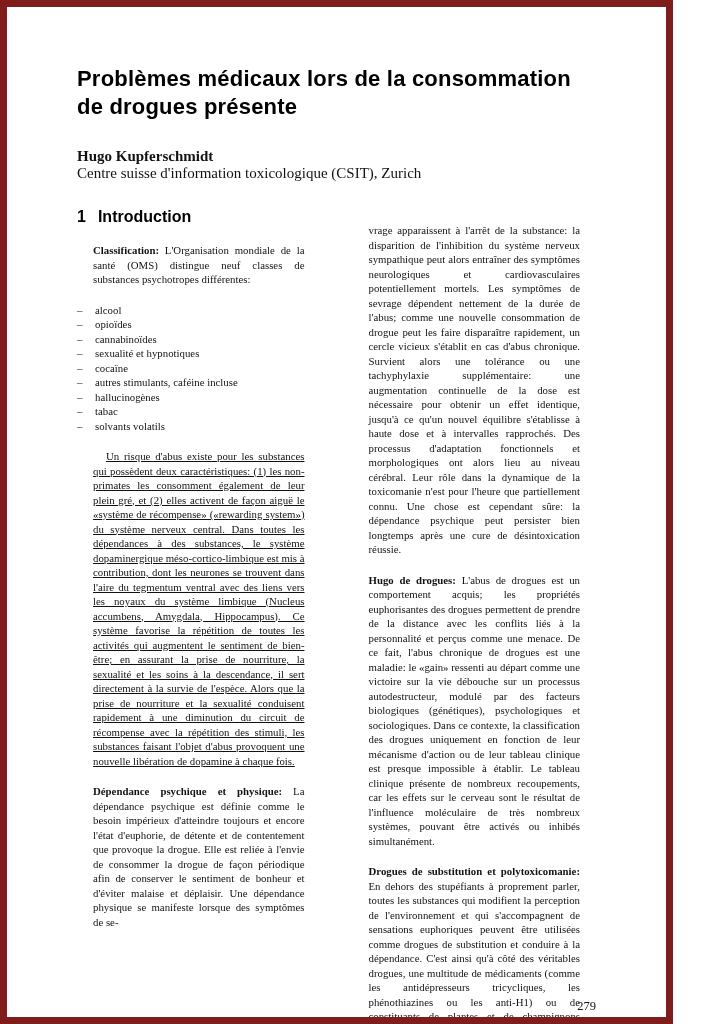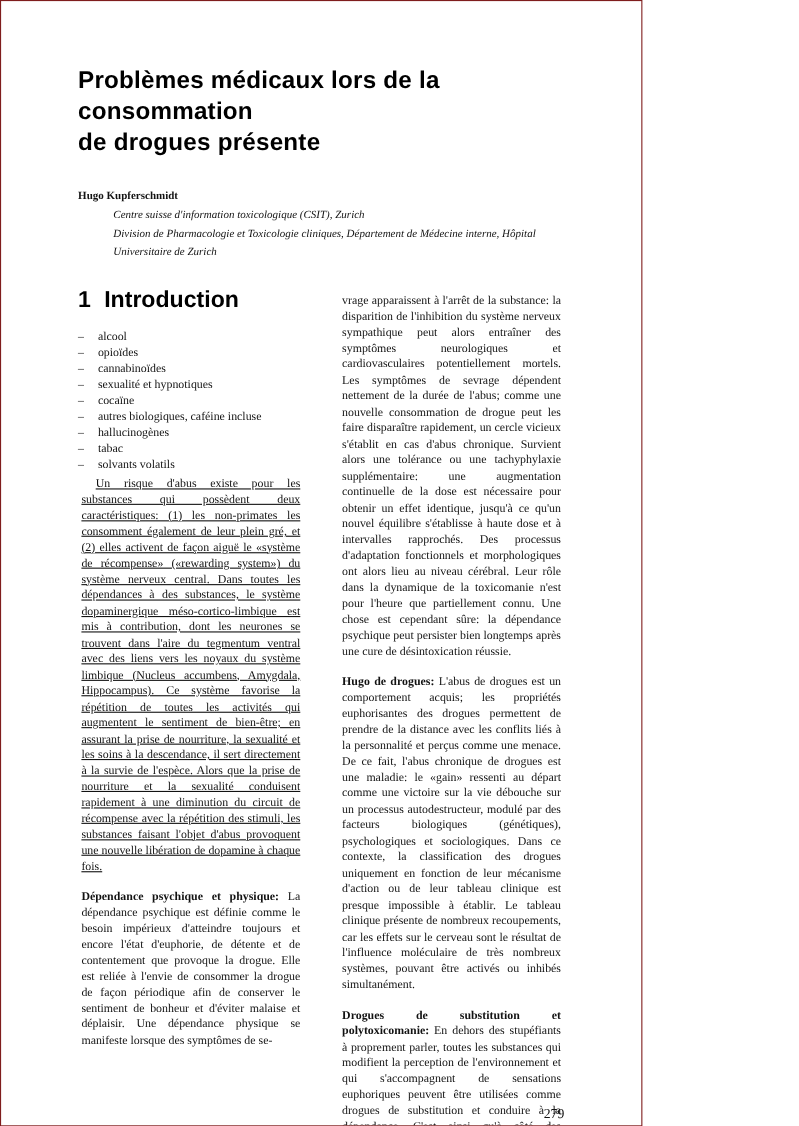--- a/index.html
+++ b/index.html
@@ -2,79 +2,77 @@
 <html lang="fr"><head>
 <meta charset="utf-8">
 <style>
   html, body {
     margin: 0;
     padding: 0;
     background: #ffffff;
   }
   .page {
     position: relative;
-    width: 584px;
+    width: 673px;
     height: 1024px;
     box-sizing: border-box;
     background: #ffffff;
-    border: 1px solid #7f1d1d;
+    border: 7px solid #7f1d1d;
     overflow: hidden;
     font-family: "Liberation Serif", serif;
     color: #121212;
   }
   .content {
     padding: 58px 70px 0 70px;
   }
   .title {
     font-family: "Liberation Sans", sans-serif;
     font-weight: bold;
     font-size: 22px;
     line-height: 28px;
     letter-spacing: 0.2px;
     color: #000;
     margin: 0 0 27px 0;
   }
   .authors {
-    font-size: 10px;
+    font-size: 15px;
     line-height: 17px;
     margin: 0 0 25px 0;
   }
   .author-name {
     font-weight: bold;
   }
   .author-aff {
-    font-style: italic;
-    margin-left: 32px;
   }
   .columns {
     display: flex;
     gap: 32px;
   }
   .col {
     width: 277px;
     font-size: 10.8px;
     line-height: 14.5px;
     text-align: justify;
     hyphens: auto;
   }
   .section-heading {
     font-family: "Liberation Sans", sans-serif;
     font-weight: bold;
-    font-size: 21px;
+    font-size: 16px;
     line-height: 20px;
     color: #000;
     margin: 0 0 16px 0;
     text-align: left;
   }
   .section-heading .num {
     display: inline-block;
     margin-right: 12px;
   }
   p {
-    margin: 3px;
+    margin: 16px;
   }
   .runin {
     font-weight: bold;
   }
   .indent {
     text-indent: 13px;
     text-decoration: underline;
   }
   .space-before {
     margin-top: 13px;
@@ -110,30 +108,33 @@
   <div class="content">
 
     <h1 class="title">
       <div>Problèmes médicaux lors de la consommation</div>
       <div>de drogues présente</div>
     </h1>
 
     <div class="authors">
       <div class="author-name">Hugo Kupferschmidt</div>
       <div class="author-aff">Centre suisse d'information toxicologique (CSIT), Zurich</div>
-      <div class="author-aff">Division de Pharmacologie et Toxicologie cliniques, Département de Médecine interne, Hôpital Universitaire de Zurich</div>
     </div>
 
     <div class="columns">
 
       <div class="col">
         <h2 class="section-heading">
           <span class="num">1</span><span>Introduction</span>
         </h2>
 
+        <p>
+          <span class="runin">Classification:</span>
+          <span>L'Organisation mondiale de la santé (OMS) distingue neuf classes de substances psychotropes différentes:</span>
+        </p>
 
         <ul class="substances">
           <li>
               <span class="dash">–</span>
               <span>alcool</span>
             </li>
           <li>
               <span class="dash">–</span>
               <span>opioïdes</span>
             </li>
@@ -144,21 +145,21 @@
           <li>
               <span class="dash">–</span>
               <span>sexualité et hypnotiques</span>
             </li>
           <li>
               <span class="dash">–</span>
               <span>cocaïne</span>
             </li>
           <li>
               <span class="dash">–</span>
-              <span>autres biologiques, caféine incluse</span>
+              <span>autres stimulants, caféine incluse</span>
             </li>
           <li>
               <span class="dash">–</span>
               <span>hallucinogènes</span>
             </li>
           <li>
               <span class="dash">–</span>
               <span>tabac</span>
             </li>
           <li>

